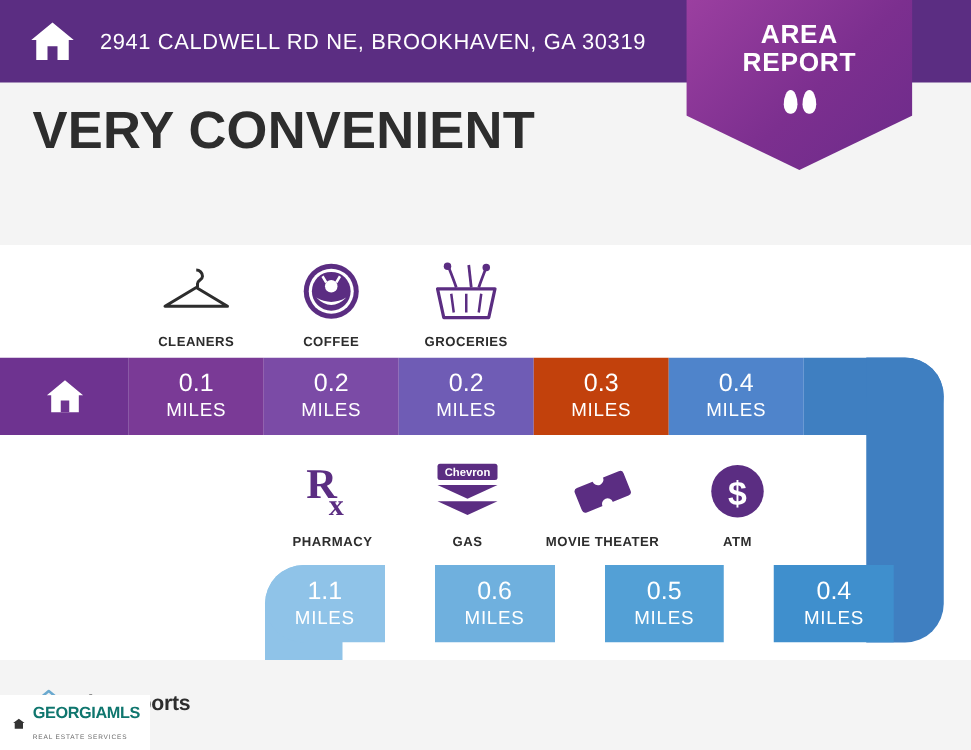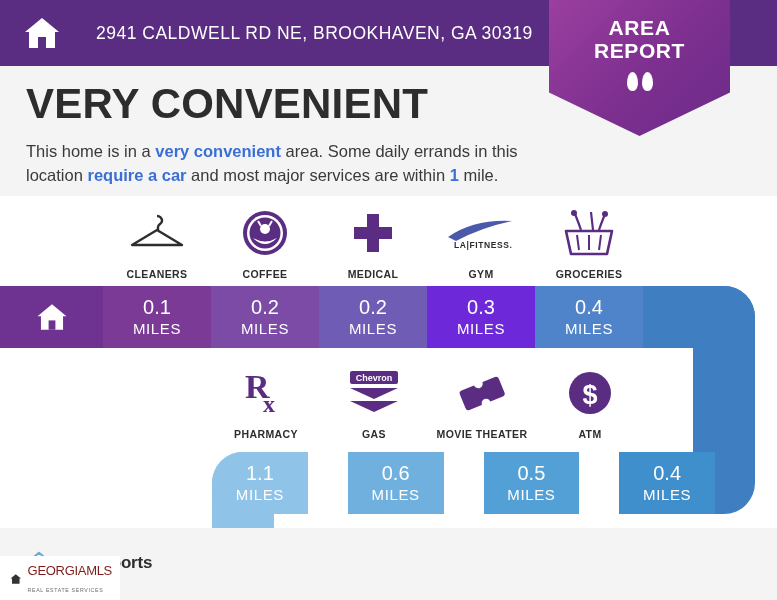--- a/index.html
+++ b/index.html
@@ -32,21 +32,21 @@
     display: flex;
     align-items: center;
   }
   .header-home-icon {
     margin-left: 22px;
     width: 40px;
     height: 40px;
     display: block;
   }
   .header-address {
-    margin-left: 34px;
+    margin-left: 18px;
     color: #ffffff;
     font-size: 17.5px;
     letter-spacing: 0.5px;
     font-weight: normal;
     white-space: nowrap;
   }
 
   
   .badge {
     position: absolute;
@@ -244,22 +244,22 @@
     display: flex;
     align-items: center;
     gap: 6px;
     box-sizing: border-box;
   }
   .gmls-text {
     line-height: 1.05;
   }
   .gmls-main {
     font-size: 13px;
-    font-weight: normal;
-    color: #7f1d1d;
+    font-weight: bold;
+    color: #0f766e;
     letter-spacing: -0.3px;
   }
   .gmls-sub {
     font-size: 5.2px;
     letter-spacing: 0.7px;
     color: #6a6a6a;
   }
   .disclaimer {
     position: absolute;
     top: 553px;
@@ -289,23 +289,20 @@
       <span>AREA</span>
       <span class="l2">REPORT</span>
     </div>
     <div class="foot-icons">
       <span class="foot"></span>
       <span class="foot right"></span>
     </div>
   </div>
 
   <div class="headline">VERY CONVENIENT</div>
-  <div class="subtext">
-    <span>This home is in a </span><span class="accent">very convenient</span><span> area. Some daily errands in this location </span><span class="accent">require a car</span><span> and most major services are within </span><span class="accent">1</span><span> mile.</span>
-  </div>
 
   <div class="body-panel"></div>
 
   <div class="icon-row row1">
     <div class="icon-cell">
       <div class="icon-glyph">
         <svg width="62" height="42" viewBox="0 0 62 42">
           <path d="M31 4 a5 5 0 0 1 5 5 c0 3-4 3-4 6 v3" fill="none" stroke="#2d2d2d" stroke-width="2.4"></path>
           <path d="M31 18 L6 33 h50 Z" fill="none" stroke="#2d2d2d" stroke-width="2.4" stroke-linejoin="round"></path>
         </svg>
@@ -317,37 +314,20 @@
         <svg width="50" height="50" viewBox="0 0 50 50">
           <circle cx="25" cy="25" r="22" fill="#5b2d82"></circle>
           <circle cx="25" cy="25" r="18" fill="#ffffff"></circle>
           <circle cx="25" cy="25" r="15.5" fill="#5b2d82"></circle>
           <circle cx="25" cy="21" r="5" fill="#ffffff"></circle>
           <path d="M13 30 q12 12 24 0 q-12 7 -24 0" fill="#ffffff"></path>
           <path d="M18 13 l3 5 M32 13 l-3 5" stroke="#ffffff" stroke-width="2"></path>
         </svg>
       </div>
       <div class="icon-label">COFFEE</div>
-    </div>
-    <div class="icon-cell">
-      <div class="icon-glyph">
-        <svg width="46" height="46" viewBox="0 0 46 46">
-          <path d="M17 4 h12 v13 h13 v12 h-13 v13 h-12 v-13 h-13 v-12 h13 z" fill="#5b2d82" rx="2"></path>
-        </svg>
-      </div>
-      <div class="icon-label">MEDICAL</div>
-    </div>
-    <div class="icon-cell">
-      <div class="icon-glyph">
-        <svg width="74" height="36" viewBox="0 0 74 36">
-          <path d="M4 22 q26 -18 64 -16 q-30 6 -56 20 z" fill="#4a5aa8"></path>
-          <text x="10" y="33" font-family="Liberation Sans, sans-serif" font-size="8.5" font-weight="bold" fill="#2d2d2d" letter-spacing="0.6">LA|FITNESS.</text>
-        </svg>
-      </div>
-      <div class="icon-label">GYM</div>
     </div>
     <div class="icon-cell">
       <div class="icon-glyph">
         <svg width="56" height="50" viewBox="0 0 56 50">
           <path d="M14 6 q4 10 6 16" stroke="#5b2d82" stroke-width="2.2" fill="none"></path>
           <path d="M30 4 l2 18" stroke="#5b2d82" stroke-width="2.2" fill="none"></path>
           <path d="M44 6 q-4 10 -6 16" stroke="#5b2d82" stroke-width="2.2" fill="none"></path>
           <circle cx="13" cy="5" r="3" fill="#5b2d82"></circle>
           <circle cx="44" cy="6" r="3" fill="#5b2d82"></circle>
           <path d="M5 23 h46 l-5 23 h-36 z" fill="none" stroke="#5b2d82" stroke-width="2.6" stroke-linejoin="round"></path>
@@ -370,21 +350,21 @@
       <span class="unit">MILES</span>
     </div>
     <div class="seg" style="background:#7b4ba6">
       <span class="val">0.2</span>
       <span class="unit">MILES</span>
     </div>
     <div class="seg" style="background:#6f5cb5">
       <span class="val">0.2</span>
       <span class="unit">MILES</span>
     </div>
-    <div class="seg" style="background:#6d28d9">
+    <div class="seg" style="background:#c2410c">
       <span class="val">0.3</span>
       <span class="unit">MILES</span>
     </div>
     <div class="seg" style="background:#4f84cb">
       <span class="val">0.4</span>
       <span class="unit">MILES</span>
     </div>
     <div class="seg tail" style="background:#3f7fc1"></div>
   </div>
 

